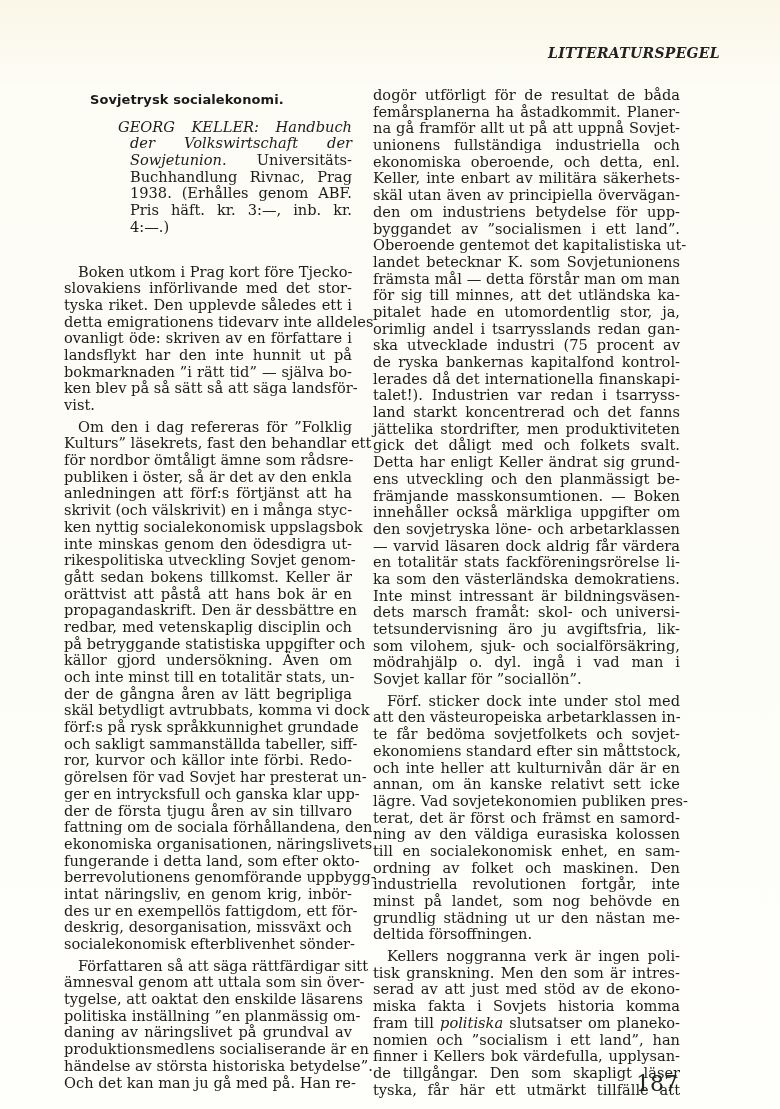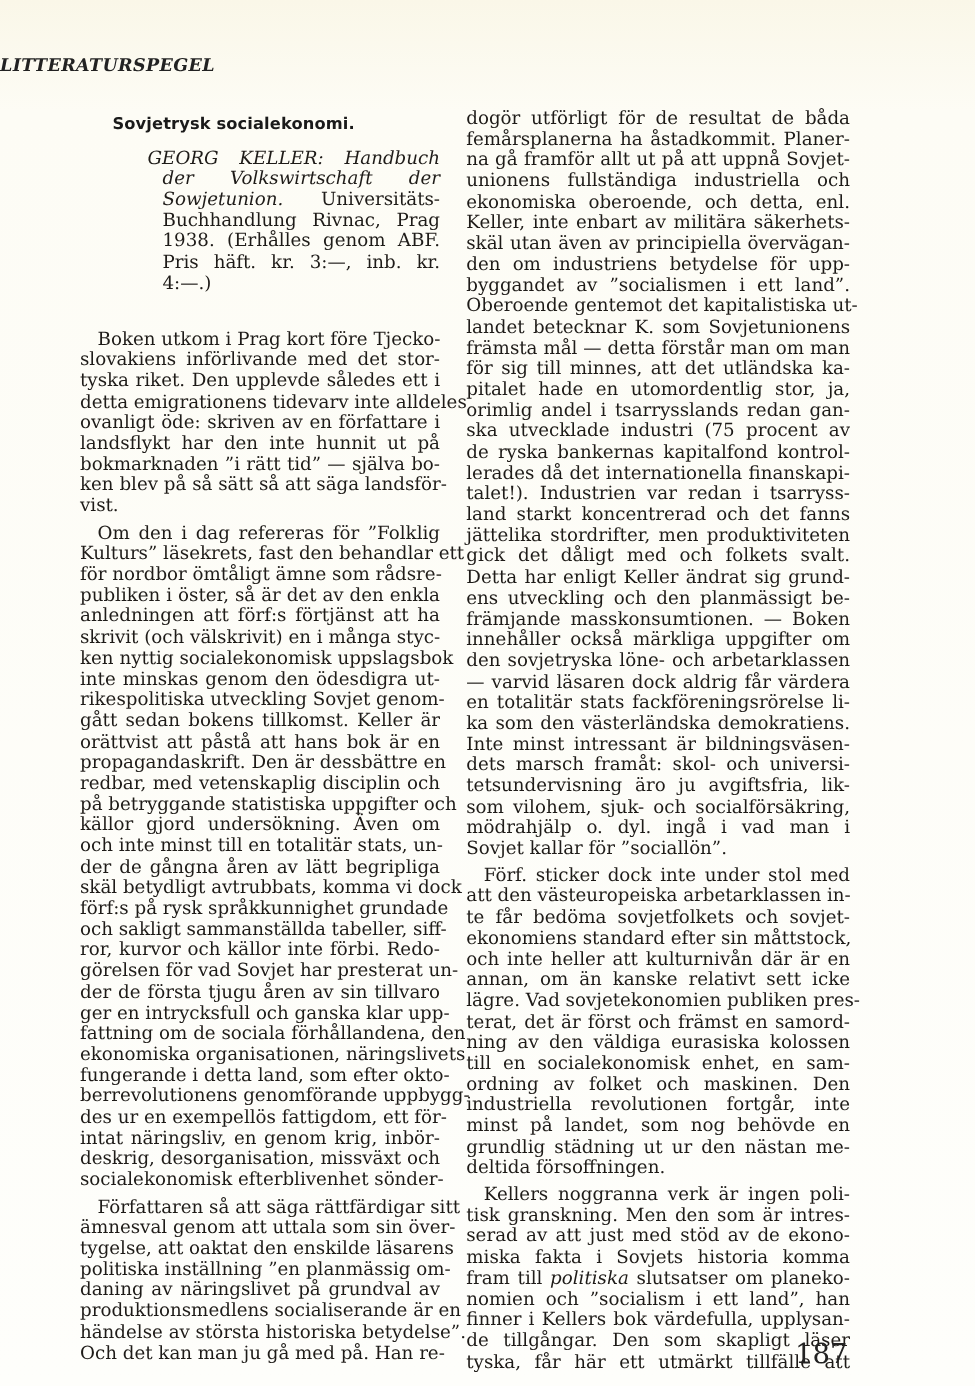--- a/index.html
+++ b/index.html
@@ -10,21 +10,21 @@
       overflow: hidden;
       font-family: "DejaVu Serif", "Liberation Serif", serif;
       color: #1e1b18;
     }
     .page {
       position: absolute; left: 0; top: 0; width: 780px; height: 1109px;
       background: linear-gradient(180deg, #faf7e8 0%, #fdfcf5 8%, #fefefb 100%);
     }
     .running-head {
       position: absolute; top: 45px; left: 0; width: 720px;
-      text-align: left;
+      text-align: right;
       font-family: "DejaVu Serif", serif;
       font-style: italic; font-weight: bold;
       font-size: 14px; letter-spacing: 0.3px;
       color: #222;
     }
     .col {
       position: absolute;
       font-size: 14.6px;
       line-height: 16.7px;
     }
@@ -109,28 +109,28 @@
         <span class="ln">redbar, med vetenskaplig disciplin och</span>
         <span class="ln">på betryggande statistiska uppgifter och</span>
         <span class="ln">källor gjord undersökning. Även om</span>
         <span class="ln">och inte minst till en totalitär stats, un-</span>
         <span class="ln">der de gångna åren av lätt begripliga</span>
         <span class="ln">skäl betydligt avtrubbats, komma vi dock</span>
         <span class="ln">förf:s på rysk språkkunnighet grundade</span>
         <span class="ln">och sakligt sammanställda tabeller, siff-</span>
         <span class="ln">ror, kurvor och källor inte förbi. Redo-</span>
         <span class="ln">görelsen för vad Sovjet har presterat un-</span>
+        <span class="ln">ger en intrycksfull och ganska klar upp-</span>
         <span class="ln">der de första tjugu åren av sin tillvaro</span>
-        <span class="ln">ger en intrycksfull och ganska klar upp-</span>
         <span class="ln">fattning om de sociala förhållandena, den</span>
         <span class="ln">ekonomiska organisationen, näringslivets</span>
         <span class="ln">fungerande i detta land, som efter okto-</span>
         <span class="ln">berrevolutionens genomförande uppbygg-</span>
+        <span class="ln">intat näringsliv, en genom krig, inbör-</span>
         <span class="ln">des ur en exempellös fattigdom, ett för-</span>
-        <span class="ln">intat näringsliv, en genom krig, inbör-</span>
         <span class="ln">deskrig, desorganisation, missväxt och</span>
         <span class="ln">socialekonomisk efterblivenhet sönder-</span>
       </div>
     <div class="para">
         <span class="ln indent">Författaren så att säga rättfärdigar sitt</span>
         <span class="ln">ämnesval genom att uttala som sin över-</span>
         <span class="ln">tygelse, att oaktat den enskilde läsarens</span>
         <span class="ln">politiska inställning ”en planmässig om-</span>
         <span class="ln">daning av näringslivet på grundval av</span>
         <span class="ln">produktionsmedlens socialiserande är en</span>

